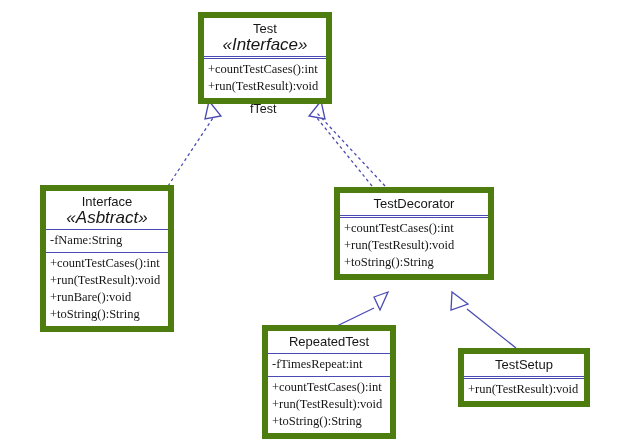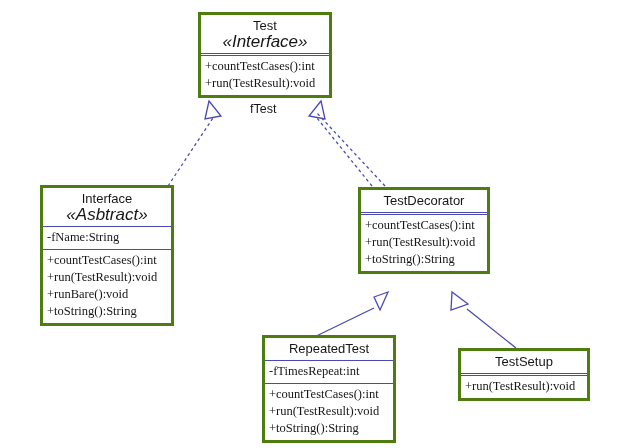--- a/index.html
+++ b/index.html
@@ -19,21 +19,21 @@
     position: absolute;
     left: 0;
     top: 0;
     width: 620px;
     height: 448px;
     pointer-events: none;
   }
   .uml-class {
     position: absolute;
     box-sizing: border-box;
-    border: 3px solid #4d7c0f;
+    border: 6px solid #4d7c0f;
     background: #ffffff;
     z-index: 2;
   }
   .compartment {
     box-sizing: border-box;
   }
   .compartment + .compartment {
     border-top: 1px solid #4a4ab4;
     font-family: Liberation Serif, serif;
   }
@@ -126,32 +126,32 @@
       <div class="member">-fName:String</div>
     </div>
     <div class="compartment members">
       <div class="member">+countTestCases():int</div>
       <div class="member">+run(TestResult):void</div>
       <div class="member">+runBare():void</div>
       <div class="member">+toString():String</div>
     </div>
   </div>
 
-  <div class="uml-class" style="left:334px; top:187px; width:132px;margin-left:24px;">
+  <div class="uml-class" style="left:334px; top:187px; width:160px;">
     <div class="compartment head" style="padding-bottom:3px;">
       <div class="class-name">TestDecorator</div>
     </div>
     <div class="compartment members double-rule">
       <div class="member">+countTestCases():int</div>
       <div class="member">+run(TestResult):void</div>
       <div class="member">+toString():String</div>
     </div>
   </div>
 
-  <div class="uml-class" style="left:262px; top:335px; width:134px;">
+  <div class="uml-class" style="left:262px; top:325px; width:134px;">
     <div class="compartment head" style="padding-bottom:3px;">
       <div class="class-name">RepeatedTest</div>
     </div>
     <div class="compartment members">
       <div class="member">-fTimesRepeat:int</div>
     </div>
     <div class="compartment members">
       <div class="member">+countTestCases():int</div>
       <div class="member">+run(TestResult):void</div>
       <div class="member">+toString():String</div>

